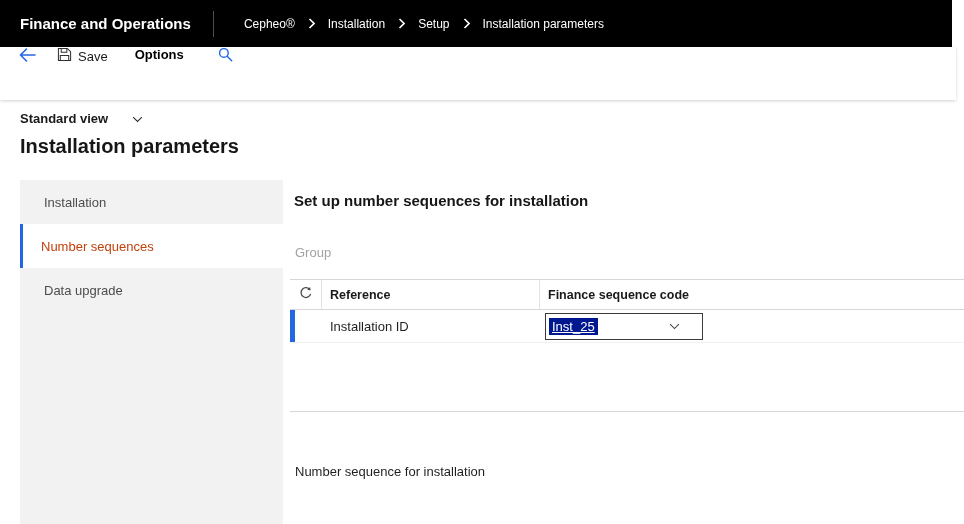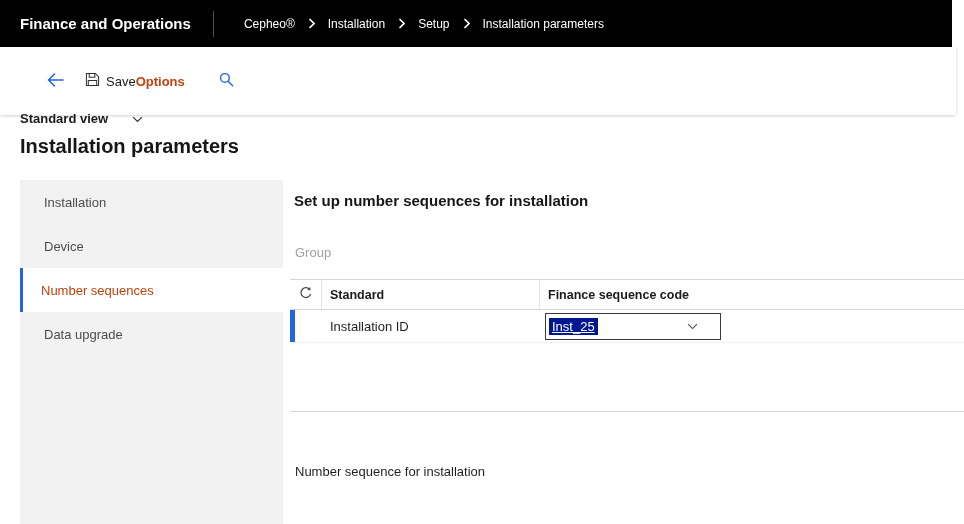--- a/index.html
+++ b/index.html
@@ -18,27 +18,27 @@
     background:#000; display:flex; align-items:center;
   }
   .app-title { color:#fff; font-weight:bold; font-size:15px; margin-left:20px; white-space:nowrap; cursor:pointer; }
   .topbar-sep { width:1px; height:26px; background:#4d4d4d; margin-left:22px; }
   .breadcrumb { display:flex; align-items:center; margin-left:30px; gap:13px; }
   .crumb { color:#fff; font-size:12px; white-space:nowrap; cursor:pointer; }
   .crumb-chevron { display:flex; align-items:center; }
 
   
   .toolbar {
-    position:absolute; left:0; top:47px; width:956px; height:68px;
+    position:absolute; left:0; top:47px; width:956px; height:53px;
     background:#fff; box-shadow:0 1px 3px rgba(0,0,0,0.18);
-    display:flex; align-items:center;padding-left:28px;
+    display:flex; align-items:flex-start;
   }
   .back-btn { margin-left:18px; background:none; border:none; cursor:pointer; display:flex; align-items:center; }
   .save-btn { margin-left:20px; background:none; border:none; cursor:pointer; display:flex; align-items:center; gap:6px; font-family:inherit; font-size:13px; color:#1a1a1a; }
-  .options-btn { background:none; border:none; cursor:pointer; font-family:inherit; font-size:13px; font-weight:bold; color:#c2410c; }
+  .options-btn { margin-left:27px; background:none; border:none; cursor:pointer; font-family:inherit; font-size:13px; font-weight:bold; color:#000000; }
   .search-btn { margin-left:34px; background:none; border:none; cursor:pointer; display:flex; align-items:center; }
 
   
   .view-selector {
     position:absolute; left:20px; top:111px;
     display:flex; align-items:center; gap:24px;
     font-size:13px; font-weight:600; cursor:pointer;
   }
   .page-title { position:absolute; left:20px; top:135px; font-size:20px; font-weight:bold; color:#161616; }
 
@@ -64,21 +64,21 @@
   .gh-ref { width:218px; display:flex; align-items:center; padding-left:8px; font-size:12.5px; font-weight:bold; border-right:1px solid #e3e3e3; cursor:pointer; }
   .gh-code { flex:1; display:flex; align-items:center; padding-left:8px; font-size:12.5px; font-weight:bold; cursor:pointer; }
 
   .grid-row { display:flex; height:33px; align-items:stretch; border-bottom:1px solid #f1f1f1; }
   .row-select { width:32px; position:relative; cursor:pointer; }
   .row-indicator { position:absolute; left:0; top:0; width:5px; height:100%; background:#2266E3; }
   .row-ref { width:218px; display:flex; align-items:center; padding-left:8px; font-size:13px; color:#1f1f1f; }
   .row-code { flex:1; display:flex; align-items:center; padding-left:5px; }
 
   .combobox {
-    width:176px; height:27px; background:#fff;
+    width:158px; height:27px; background:#fff;
     border:1px solid #3b3b3b;
     display:flex; align-items:center; justify-content:space-between;
     padding:0 22px 0 3px; cursor:text;gap:40px;
   }
   .combo-value {
     font-size:13px; background:#00188F; color:#fff;
     text-decoration:underline; padding:1px 3px; white-space:nowrap;
   }
   .combo-chevron { display:flex; align-items:center; cursor:pointer; }
 
@@ -149,23 +149,20 @@
         <path d="M1 1.3 L6 6.3 L11 1.3" fill="none" stroke="#323130" stroke-width="1.3"></path>
       </svg>
   </span>
 </div>
 <div class="page-title">Installation parameters</div>
 
 <div class="sidebar">
   <div class="side-item">
     <span>Installation</span>
   </div>
-  <div class="side-item">
-    <span>Device</span>
-  </div>
   <div class="side-item selected">
     <span>Number sequences</span>
   </div>
   <div class="side-item">
     <span>Data upgrade</span>
   </div>
 </div>
 
 <div class="section-title">Set up number sequences for installation</div>
 <div class="group-label">Group</div>
@@ -173,21 +170,21 @@
 <div class="grid">
   <div class="grid-header">
     <div class="gh-select">
       <span>
         <svg width="14" height="14" viewBox="0 0 16 16">
           <path d="M13.3 9.2 A5.6 5.6 0 1 1 12.6 4.4" fill="none" stroke="#454545" stroke-width="1.4"></path>
           <path d="M12.8 1.2 L13 4.9 L9.4 4.4 Z" fill="#454545"></path>
         </svg>
       </span>
     </div>
-    <div class="gh-ref">Standard</div>
+    <div class="gh-ref">Reference</div>
     <div class="gh-code">Finance sequence code</div>
   </div>
 
   <div class="grid-row">
     <div class="row-select">
       <div class="row-indicator"></div>
     </div>
     <div class="row-ref">Installation ID</div>
     <div class="row-code">
       <div class="combobox">

